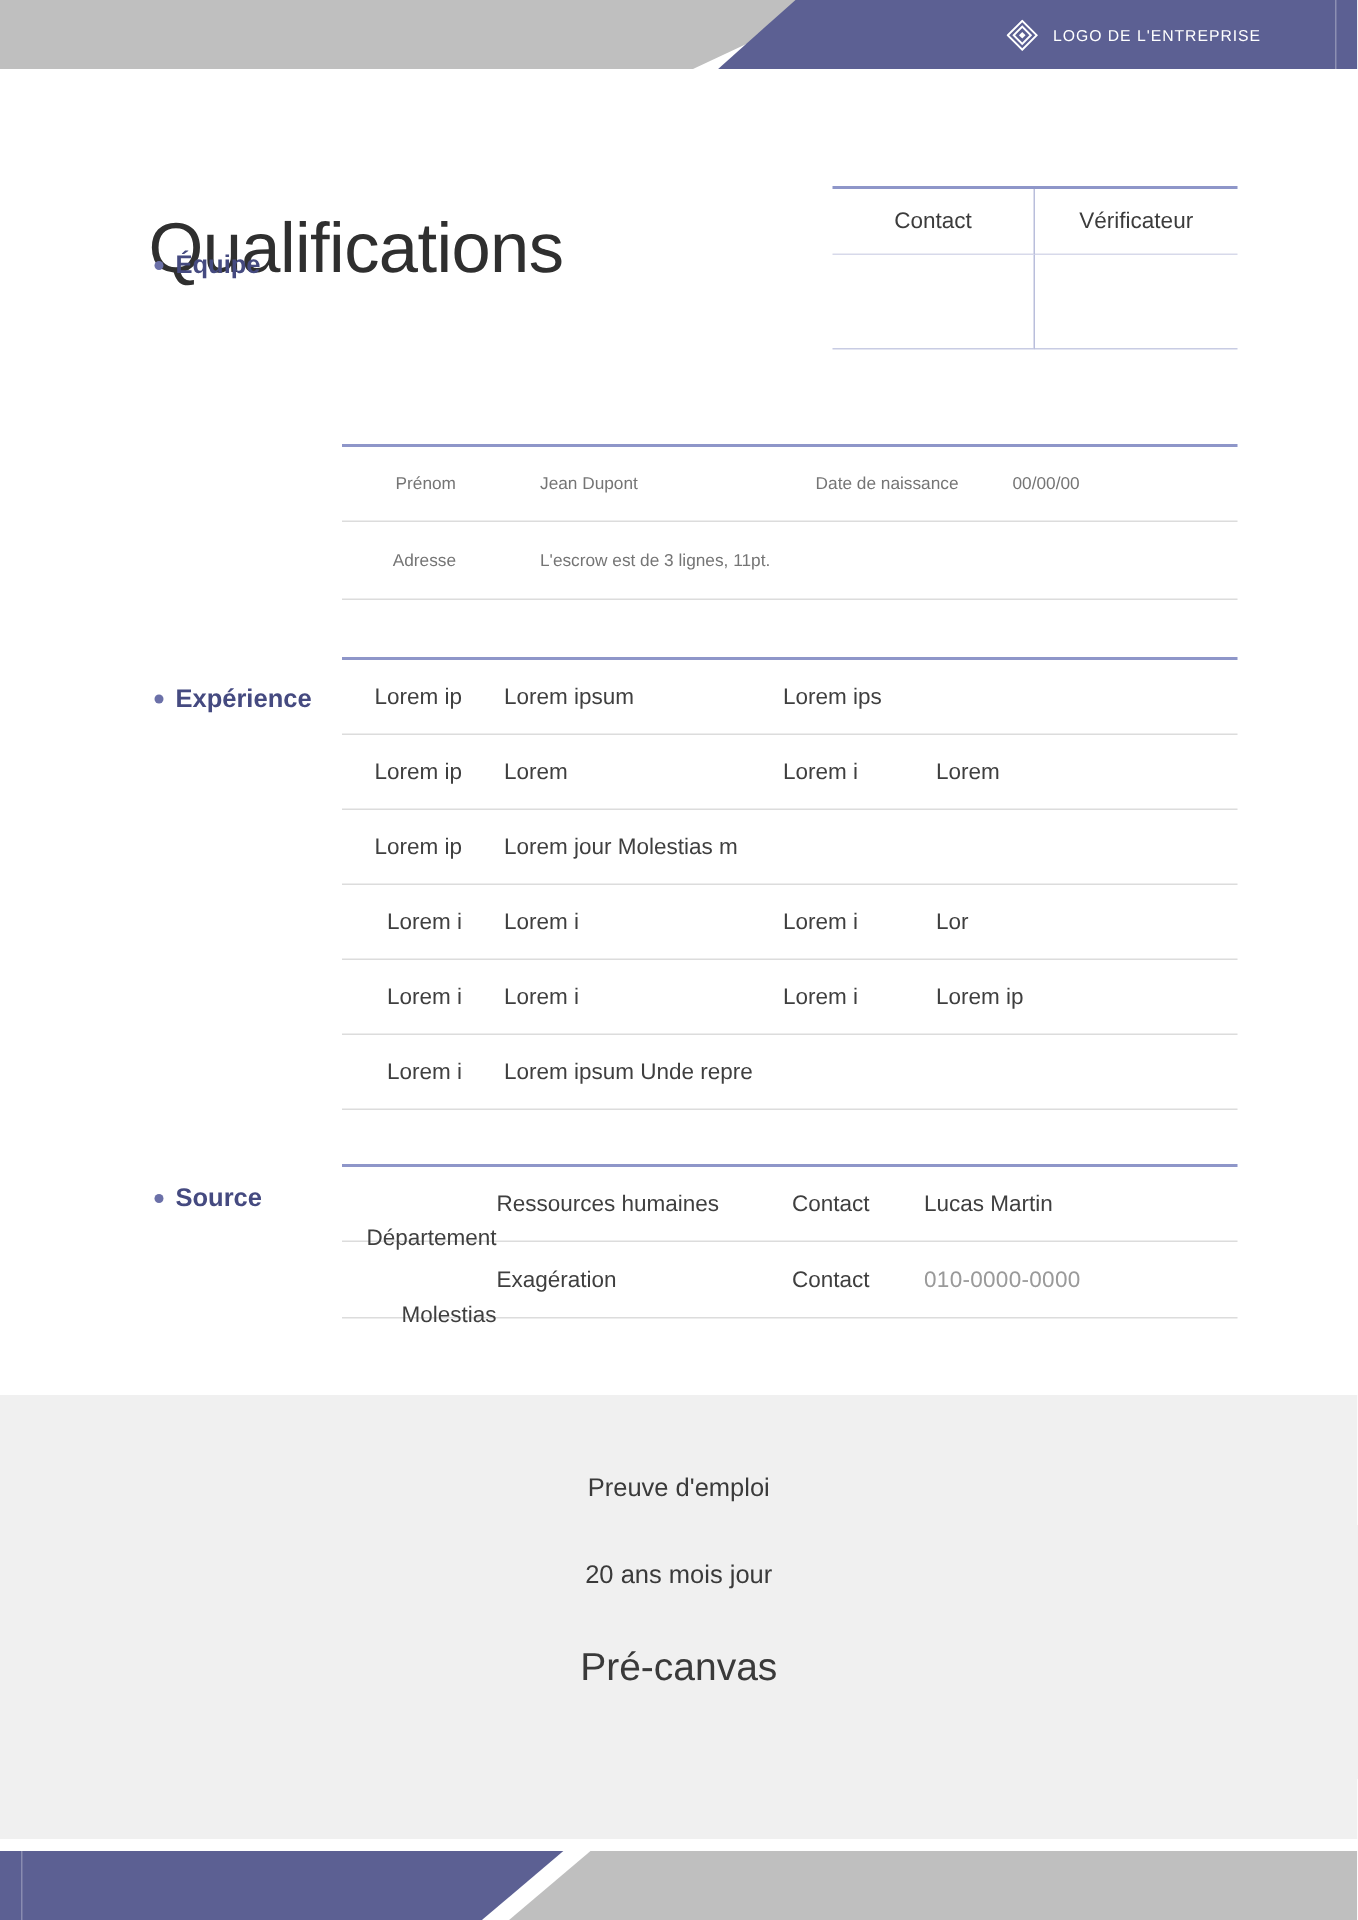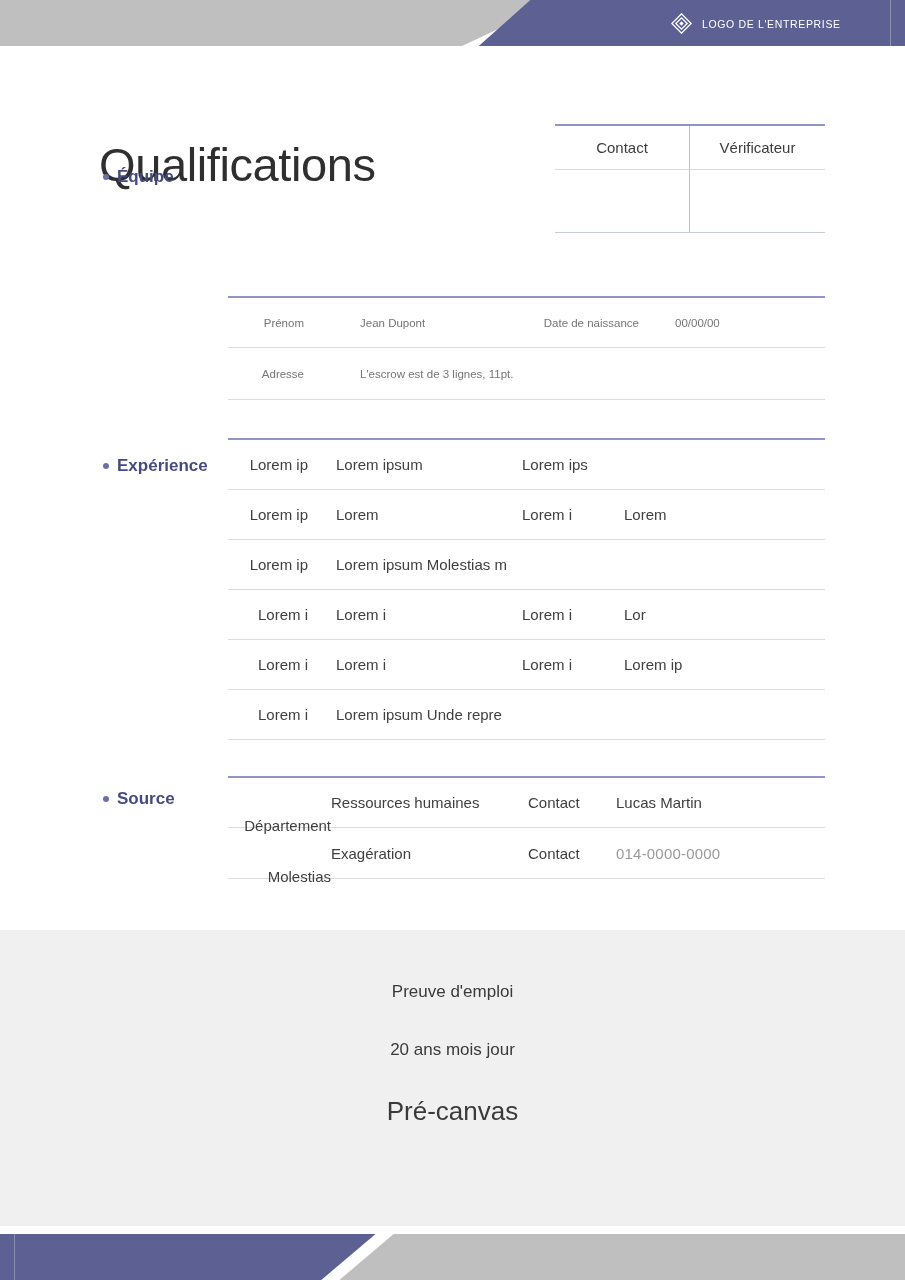--- a/index.html
+++ b/index.html
@@ -280,21 +280,21 @@
     <span class="cell c4"></span>
   </div>
   <div class="row">
     <span class="cell c1">Lorem ip</span>
     <span class="cell c2">Lorem</span>
     <span class="cell c3">Lorem i</span>
     <span class="cell c4">Lorem</span>
   </div>
   <div class="row">
     <span class="cell c1">Lorem ip</span>
-    <span class="cell c2">Lorem ipsum Molestias m</span>
+    <span class="cell c2">Lorem jour Molestias m</span>
     <span class="cell c3"></span>
     <span class="cell c4"></span>
   </div>
   <div class="row">
     <span class="cell c1">Lorem i</span>
     <span class="cell c2">Lorem i</span>
     <span class="cell c3">Lorem i</span>
     <span class="cell c4">Lor</span>
   </div>
   <div class="row">
@@ -320,21 +320,21 @@
   <div class="row r1">
     <span class="cell s1">Département</span>
     <span class="cell s2">Ressources humaines</span>
     <span class="cell s3">Contact</span>
     <span class="cell s4">Lucas Martin</span>
   </div>
   <div class="row r2">
     <span class="cell s1">Molestias</span>
     <span class="cell s2">Exagération</span>
     <span class="cell s3">Contact</span>
-    <span class="cell s4 muted">014-0000-0000</span>
+    <span class="cell s4 muted">010-0000-0000</span>
   </div>
 </div>
 
 <div class="gray-panel"></div>
 <div class="gp-line gp-1">Preuve d'emploi</div>
 <div class="gp-line gp-2">20 ans mois jour</div>
 <div class="gp-line gp-3">Pré-canvas</div>
 
 <div class="footer">
   <div class="footer-gray"></div>

